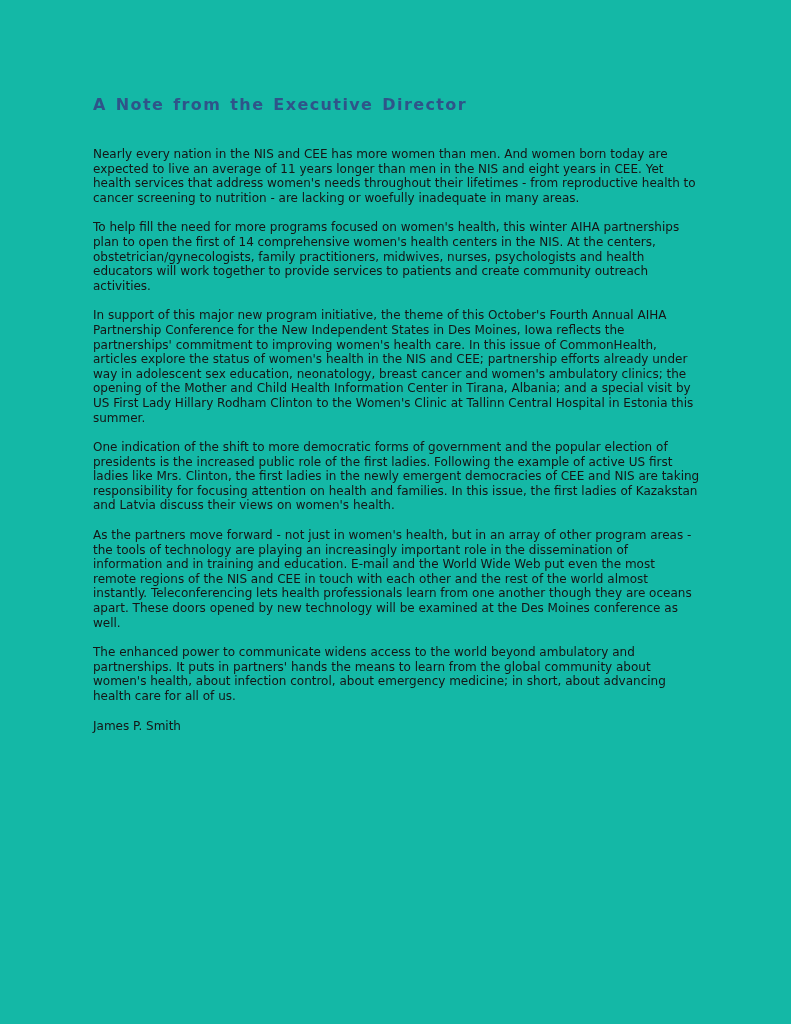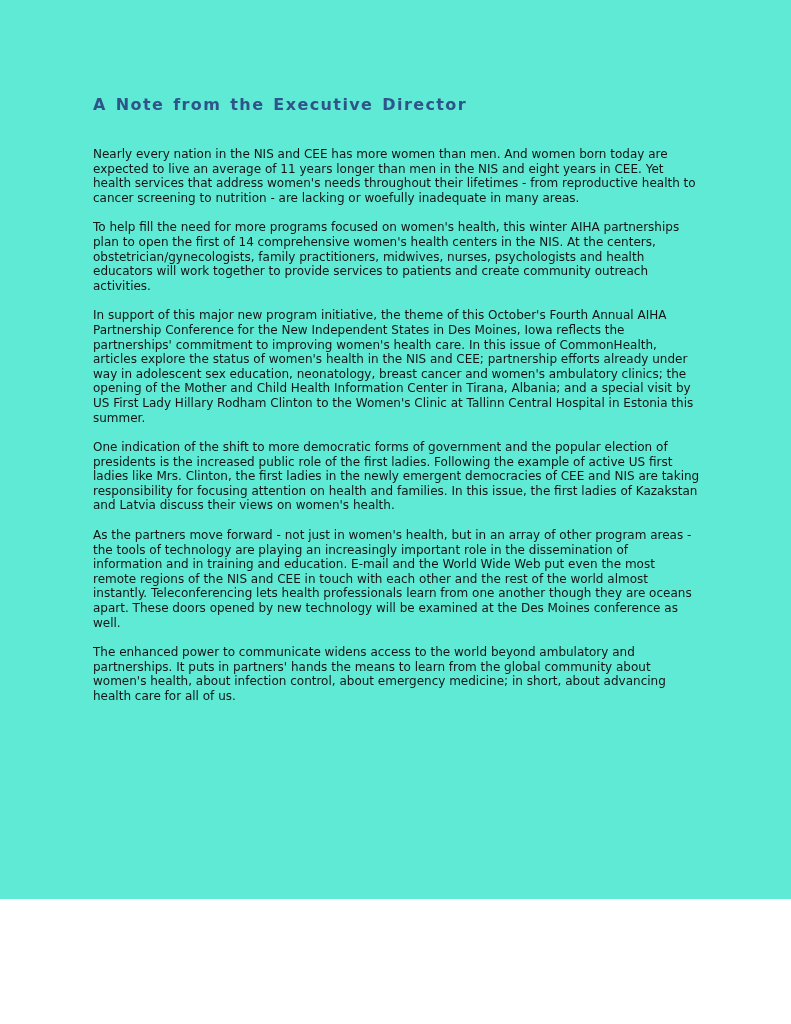--- a/index.html
+++ b/index.html
@@ -10,23 +10,23 @@
   body {
     width: 791px;
     height: 1024px;
     font-family: "DejaVu Sans", "Liberation Sans", sans-serif;
     color: #151515;
     overflow: hidden;
   }
   .page {
     box-sizing: border-box;
     width: 791px;
-    height: 899px;
+    height: 1024px;
     padding: 95px 90px 0 93px;
-    background: #5eead4;
+    background: #14b8a6;
   }
   .doc-title {
     margin: 0 0 33px 0;
     font-size: 16px;
     font-weight: bold;
     letter-spacing: 1.4px;
     word-spacing: 2px;
     color: #2f5489;
     line-height: 19px;
   }
@@ -52,13 +52,14 @@
 
   <div class="body-text">
     <p>Nearly every nation in the NIS and CEE has more women than men. And women born today are expected to live an average of 11 years longer than men in the NIS and eight years in CEE. Yet health services that address women's needs throughout their lifetimes - from reproductive health to cancer screening to nutrition - are lacking or woefully inadequate in many areas.</p>
     <p>To help fill the need for more programs focused on women's health, this winter AIHA partnerships plan to open the first of 14 comprehensive women's health centers in the NIS. At the centers, obstetrician/gynecologists, family practitioners, midwives, nurses, psychologists and health educators will work together to provide services to patients and create community outreach activities.</p>
     <p>In support of this major new program initiative, the theme of this October's Fourth Annual AIHA Partnership Conference for the New Independent States in Des Moines, Iowa reflects the partnerships' commitment to improving women's health care. In this issue of CommonHealth, articles explore the status of women's health in the NIS and CEE; partnership efforts already under way in adolescent sex education, neonatology, breast cancer and women's ambulatory clinics; the opening of the Mother and Child Health Information Center in Tirana, Albania; and a special visit by US First Lady Hillary Rodham Clinton to the Women's Clinic at Tallinn Central Hospital in Estonia this summer.</p>
     <p>One indication of the shift to more democratic forms of government and the popular election of presidents is the increased public role of the first ladies. Following the example of active US first ladies like Mrs. Clinton, the first ladies in the newly emergent democracies of CEE and NIS are taking responsibility for focusing attention on health and families. In this issue, the first ladies of Kazakstan and Latvia discuss their views on women's health.</p>
     <p>As the partners move forward - not just in women's health, but in an array of other program areas - the tools of technology are playing an increasingly important role in the dissemination of information and in training and education. E-mail and the World Wide Web put even the most remote regions of the NIS and CEE in touch with each other and the rest of the world almost instantly. Teleconferencing lets health professionals learn from one another though they are oceans apart. These doors opened by new technology will be examined at the Des Moines conference as well.</p>
     <p>The enhanced power to communicate widens access to the world beyond ambulatory and partnerships. It puts in partners' hands the means to learn from the global community about women's health, about infection control, about emergency medicine; in short, about advancing health care for all of us.</p>
   </div>
 
+  <div class="signature">James P. Smith</div>
 </div>
 
 </body></html>

